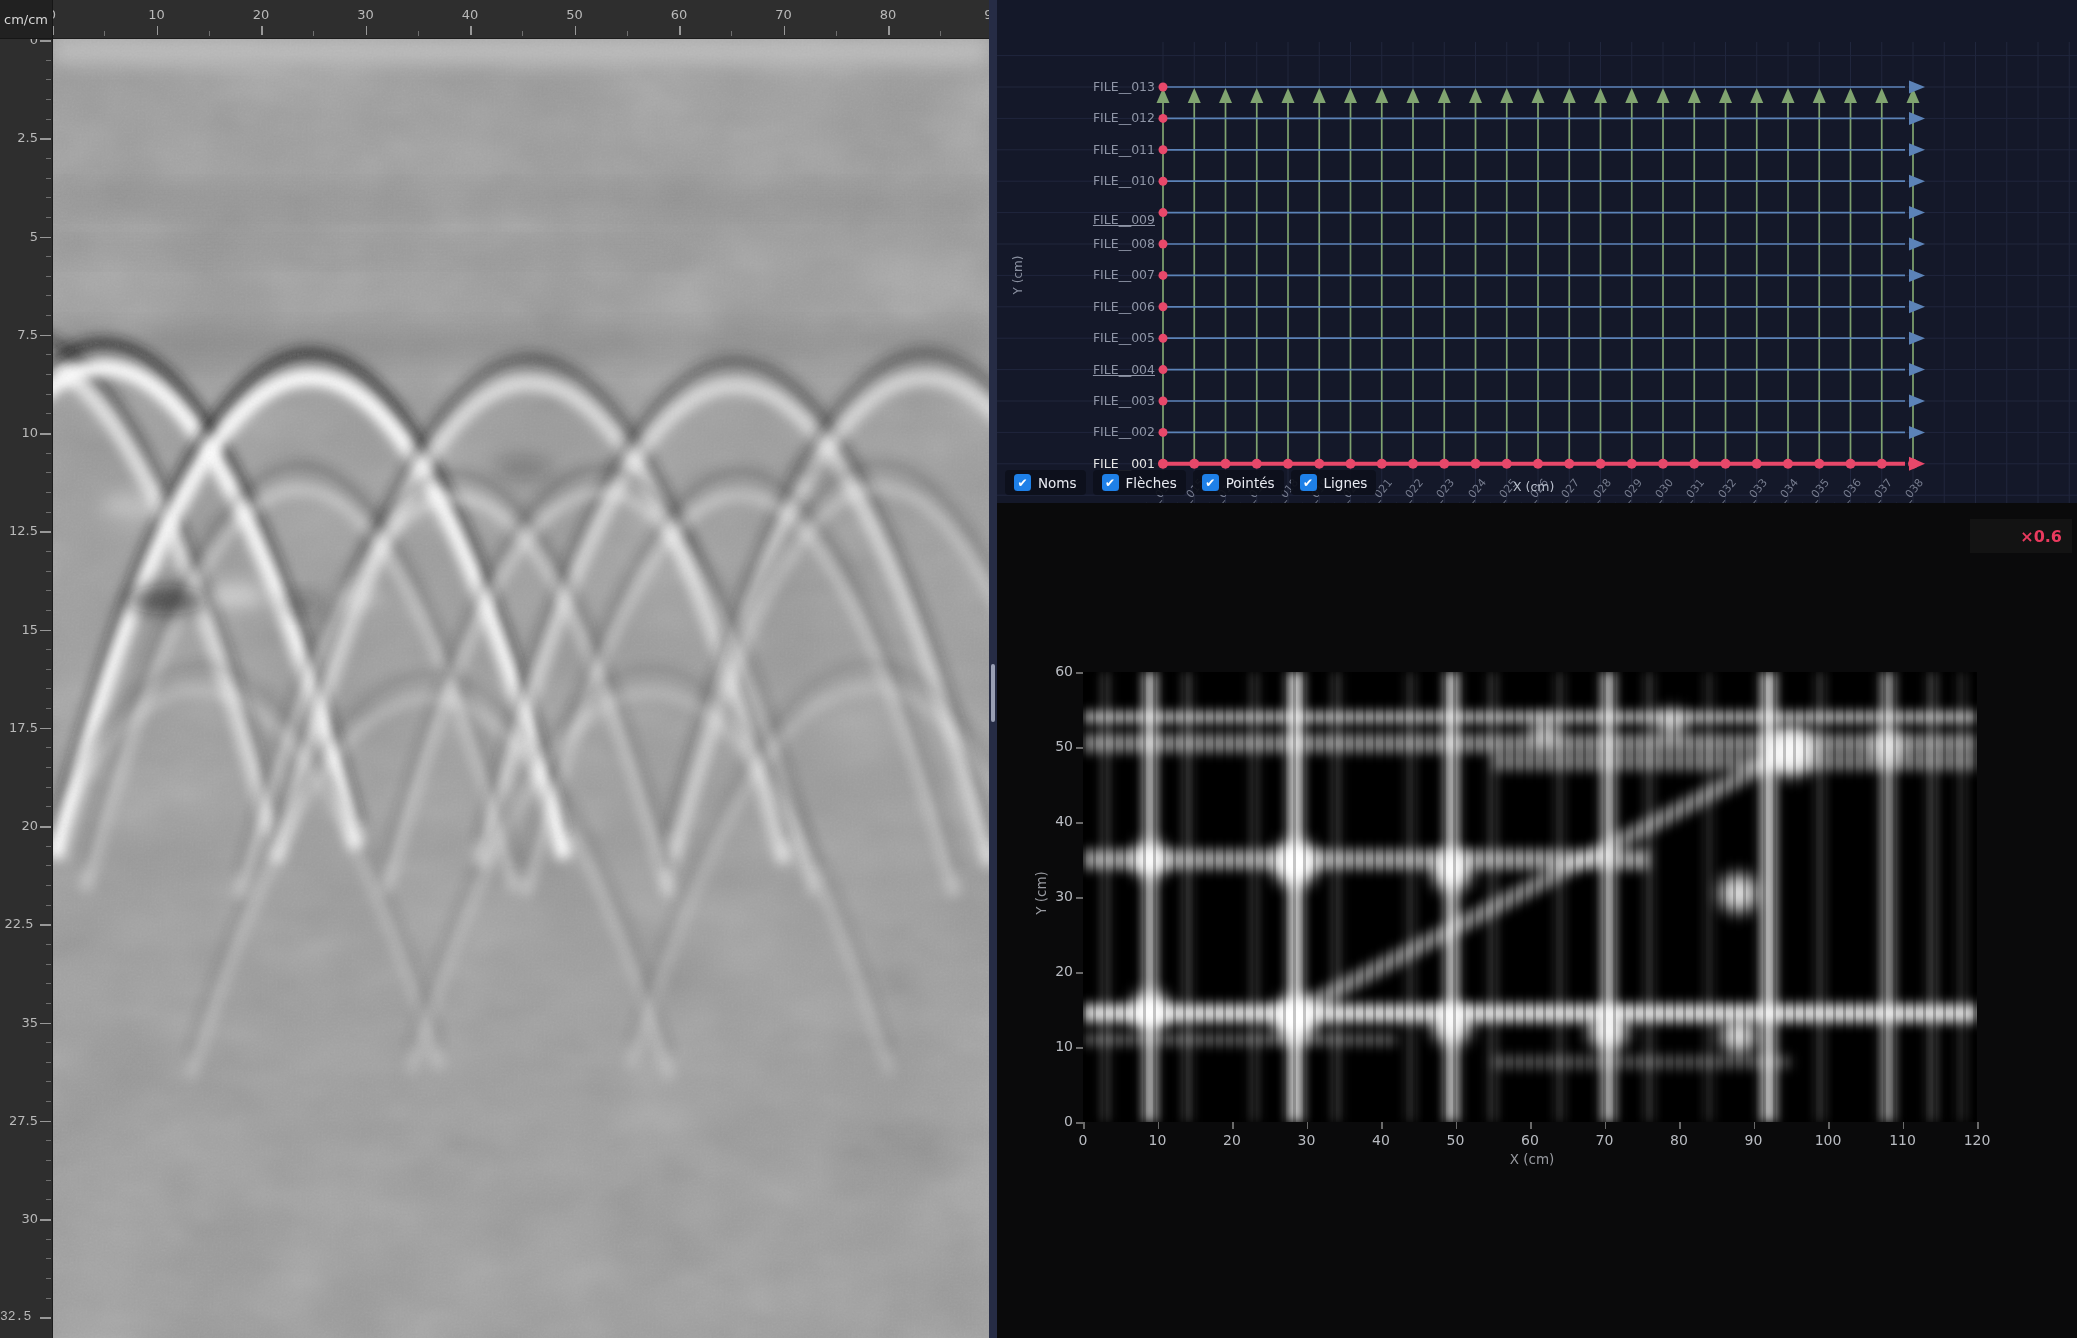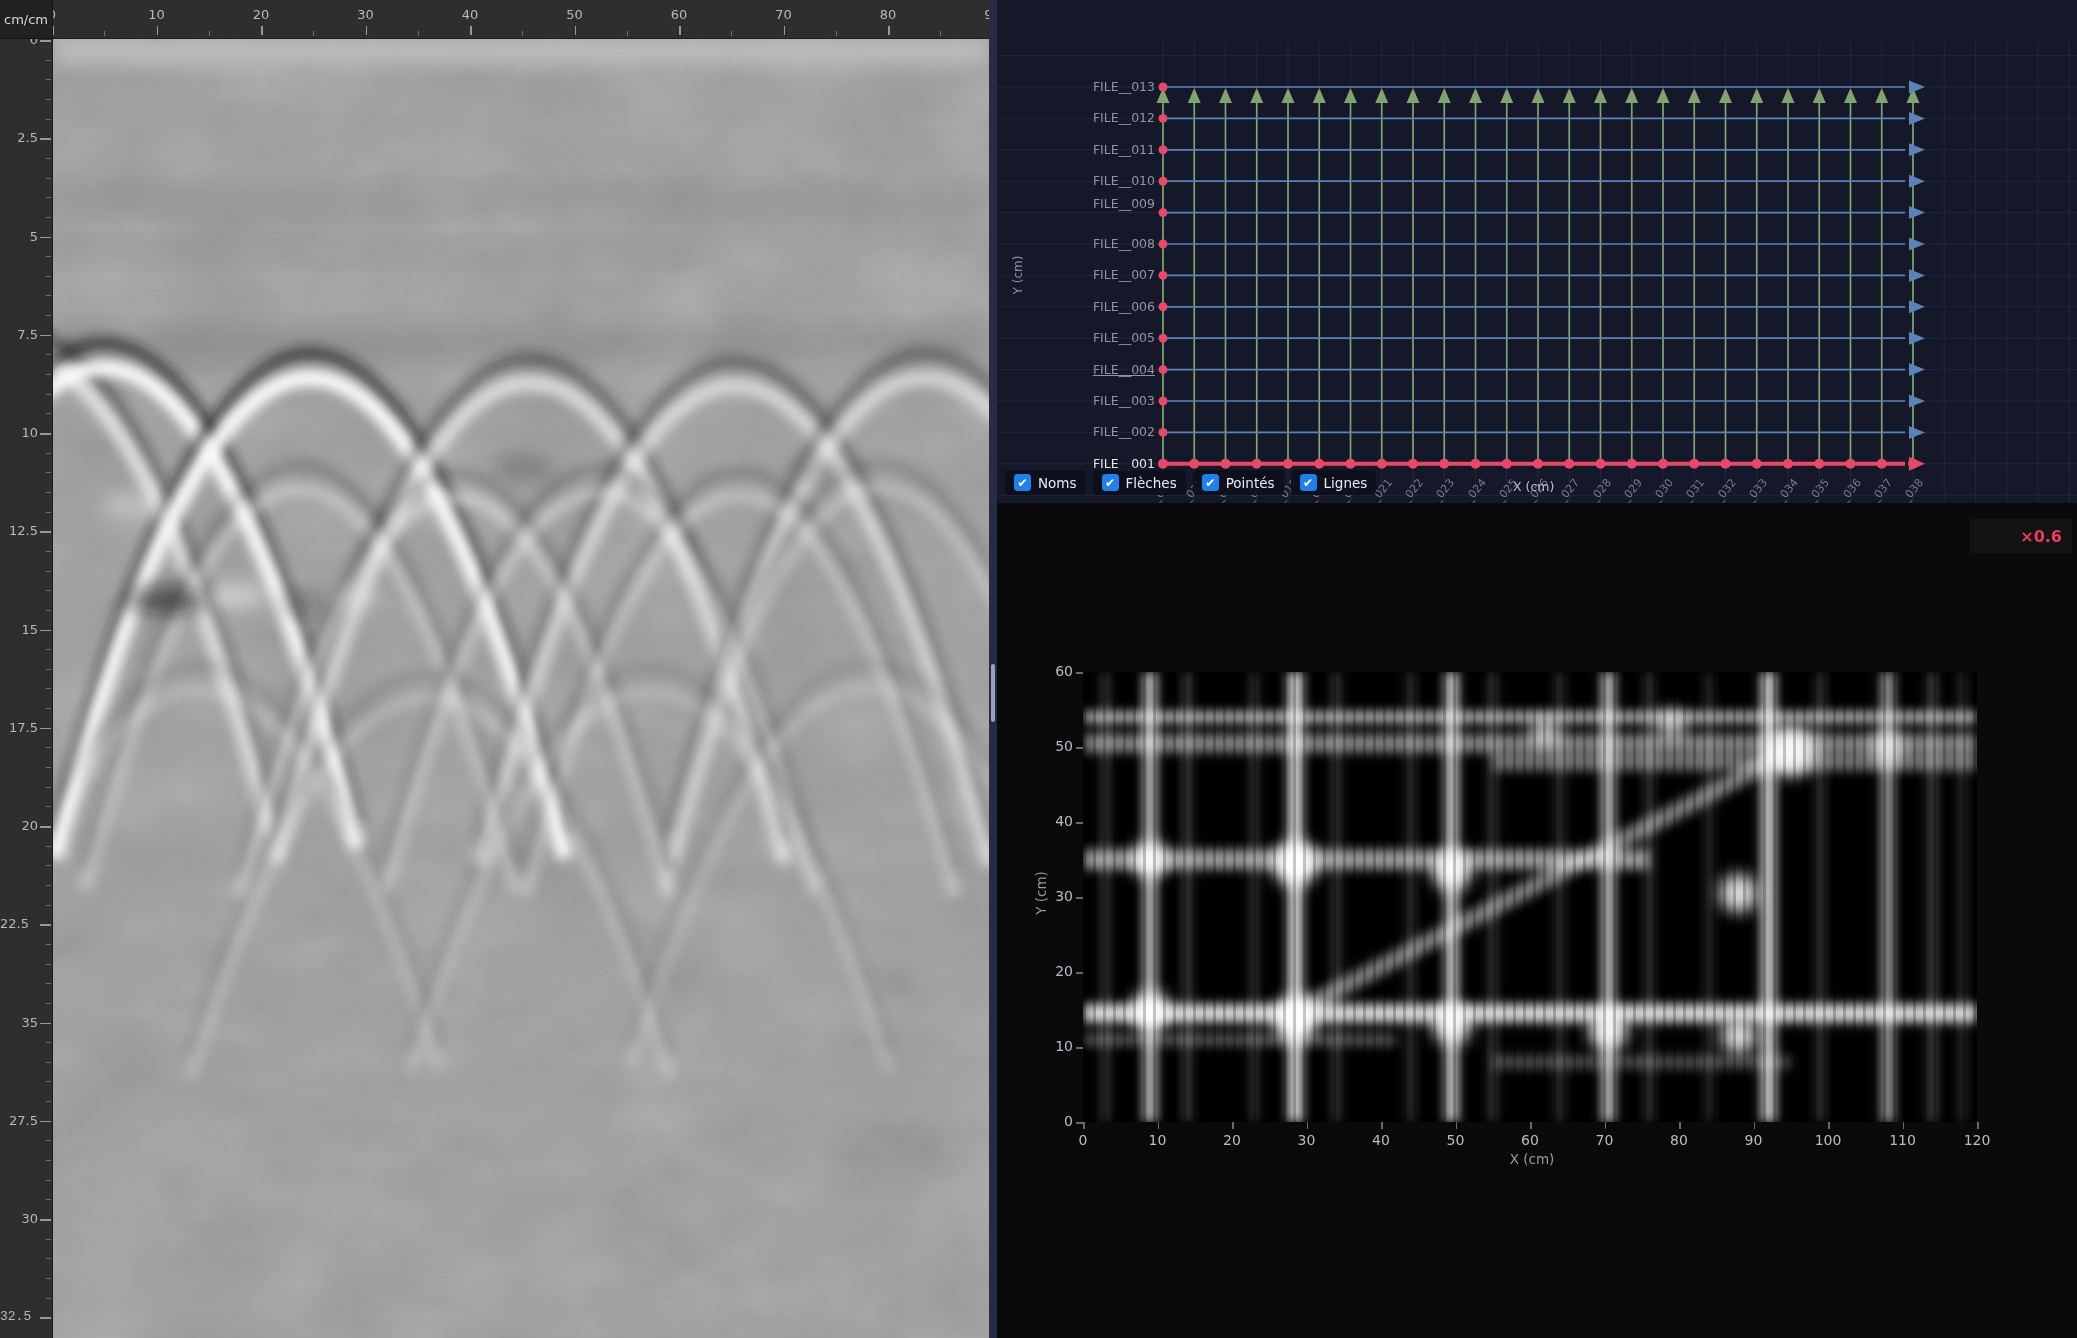--- a/index.html
+++ b/index.html
@@ -194,21 +194,21 @@
       <div class="ruler-tick minor" style="left: 46px; top: 709.4px; width: 5px; height: 1px;"></div>
       <div class="ruler-tick minor" style="left: 46px; top: 729.05px; width: 5px; height: 1px;"></div>
       <div class="ruler-tick minor" style="left: 46px; top: 748.7px; width: 5px; height: 1px;"></div>
       <div class="ruler-tick minor" style="left: 46px; top: 768.35px; width: 5px; height: 1px;"></div>
       <div class="ruler-num" style="left: 0px; top: 780px; width: 38px; text-align: right;">20</div>
       <div class="ruler-tick" style="left: 40px; top: 788px; width: 11px; height: 1.5px;"></div>
       <div class="ruler-tick minor" style="left: 46px; top: 807.65px; width: 5px; height: 1px;"></div>
       <div class="ruler-tick minor" style="left: 46px; top: 827.3px; width: 5px; height: 1px;"></div>
       <div class="ruler-tick minor" style="left: 46px; top: 846.95px; width: 5px; height: 1px;"></div>
       <div class="ruler-tick minor" style="left: 46px; top: 866.6px; width: 5px; height: 1px;"></div>
-      <div class="ruler-num" style="left: 0px; top: 878.25px; width: 38px; text-align: left;">22.5</div>
+      <div class="ruler-num" style="left: 0px; top: 878.25px; width: 38px; text-align: center;">22.5</div>
       <div class="ruler-tick" style="left: 40px; top: 886.25px; width: 11px; height: 1.5px;"></div>
       <div class="ruler-tick minor" style="left: 46px; top: 905.9px; width: 5px; height: 1px;"></div>
       <div class="ruler-tick minor" style="left: 46px; top: 925.55px; width: 5px; height: 1px;"></div>
       <div class="ruler-tick minor" style="left: 46px; top: 945.2px; width: 5px; height: 1px;"></div>
       <div class="ruler-tick minor" style="left: 46px; top: 964.85px; width: 5px; height: 1px;"></div>
       <div class="ruler-num" style="left: 0px; top: 976.5px; width: 38px; text-align: right;">35</div>
       <div class="ruler-tick" style="left: 40px; top: 984.5px; width: 11px; height: 1.5px;"></div>
       <div class="ruler-tick minor" style="left: 46px; top: 1004.15px; width: 5px; height: 1px;"></div>
       <div class="ruler-tick minor" style="left: 46px; top: 1023.8px; width: 5px; height: 1px;"></div>
       <div class="ruler-tick minor" style="left: 46px; top: 1043.45px; width: 5px; height: 1px;"></div>
@@ -399,21 +399,21 @@
       </svg>
     <div id="file-labels" class="abs" style="left:0;top:0;width:1080px;height:461px;pointer-events:none;">
         <div class="file-label hot" style="left: 88px; top: 413.8px; pointer-events: auto;">FILE__001</div>
         <div class="file-label" style="left: 88px; top: 382.4px; pointer-events: auto;">FILE__002</div>
         <div class="file-label" style="left: 88px; top: 351px; pointer-events: auto;">FILE__003</div>
         <div class="file-label" style="left: 88px; top: 319.6px; pointer-events: auto; text-decoration: underline;">FILE__004</div>
         <div class="file-label" style="left: 88px; top: 288.2px; pointer-events: auto;">FILE__005</div>
         <div class="file-label" style="left: 88px; top: 256.8px; pointer-events: auto;">FILE__006</div>
         <div class="file-label" style="left: 88px; top: 225.4px; pointer-events: auto;">FILE__007</div>
         <div class="file-label" style="left: 88px; top: 194px; pointer-events: auto;">FILE__008</div>
-        <div class="file-label" style="left: 88px; top: 154px; pointer-events: auto;">FILE__009</div>
+        <div class="file-label" style="left: 88px; top: 170px; pointer-events: auto; text-decoration: underline;">FILE__009</div>
         <div class="file-label" style="left: 88px; top: 131.2px; pointer-events: auto;">FILE__010</div>
         <div class="file-label" style="left: 88px; top: 99.8px; pointer-events: auto;">FILE__011</div>
         <div class="file-label" style="left: 88px; top: 68.4px; pointer-events: auto;">FILE__012</div>
         <div class="file-label" style="left: 88px; top: 37px; pointer-events: auto;">FILE__013</div>
         <div class="rot-label" style="left: 90px; top: 431.8px;">FILE__014</div>
         <div class="rot-label" style="left: 121.25px; top: 431.8px;">FILE__015</div>
         <div class="rot-label" style="left: 152.5px; top: 431.8px;">FILE__016</div>
         <div class="rot-label" style="left: 183.75px; top: 431.8px;">FILE__017</div>
         <div class="rot-label" style="left: 215px; top: 431.8px;">FILE__018</div>
         <div class="rot-label" style="left: 246.25px; top: 431.8px;">FILE__019</div>

